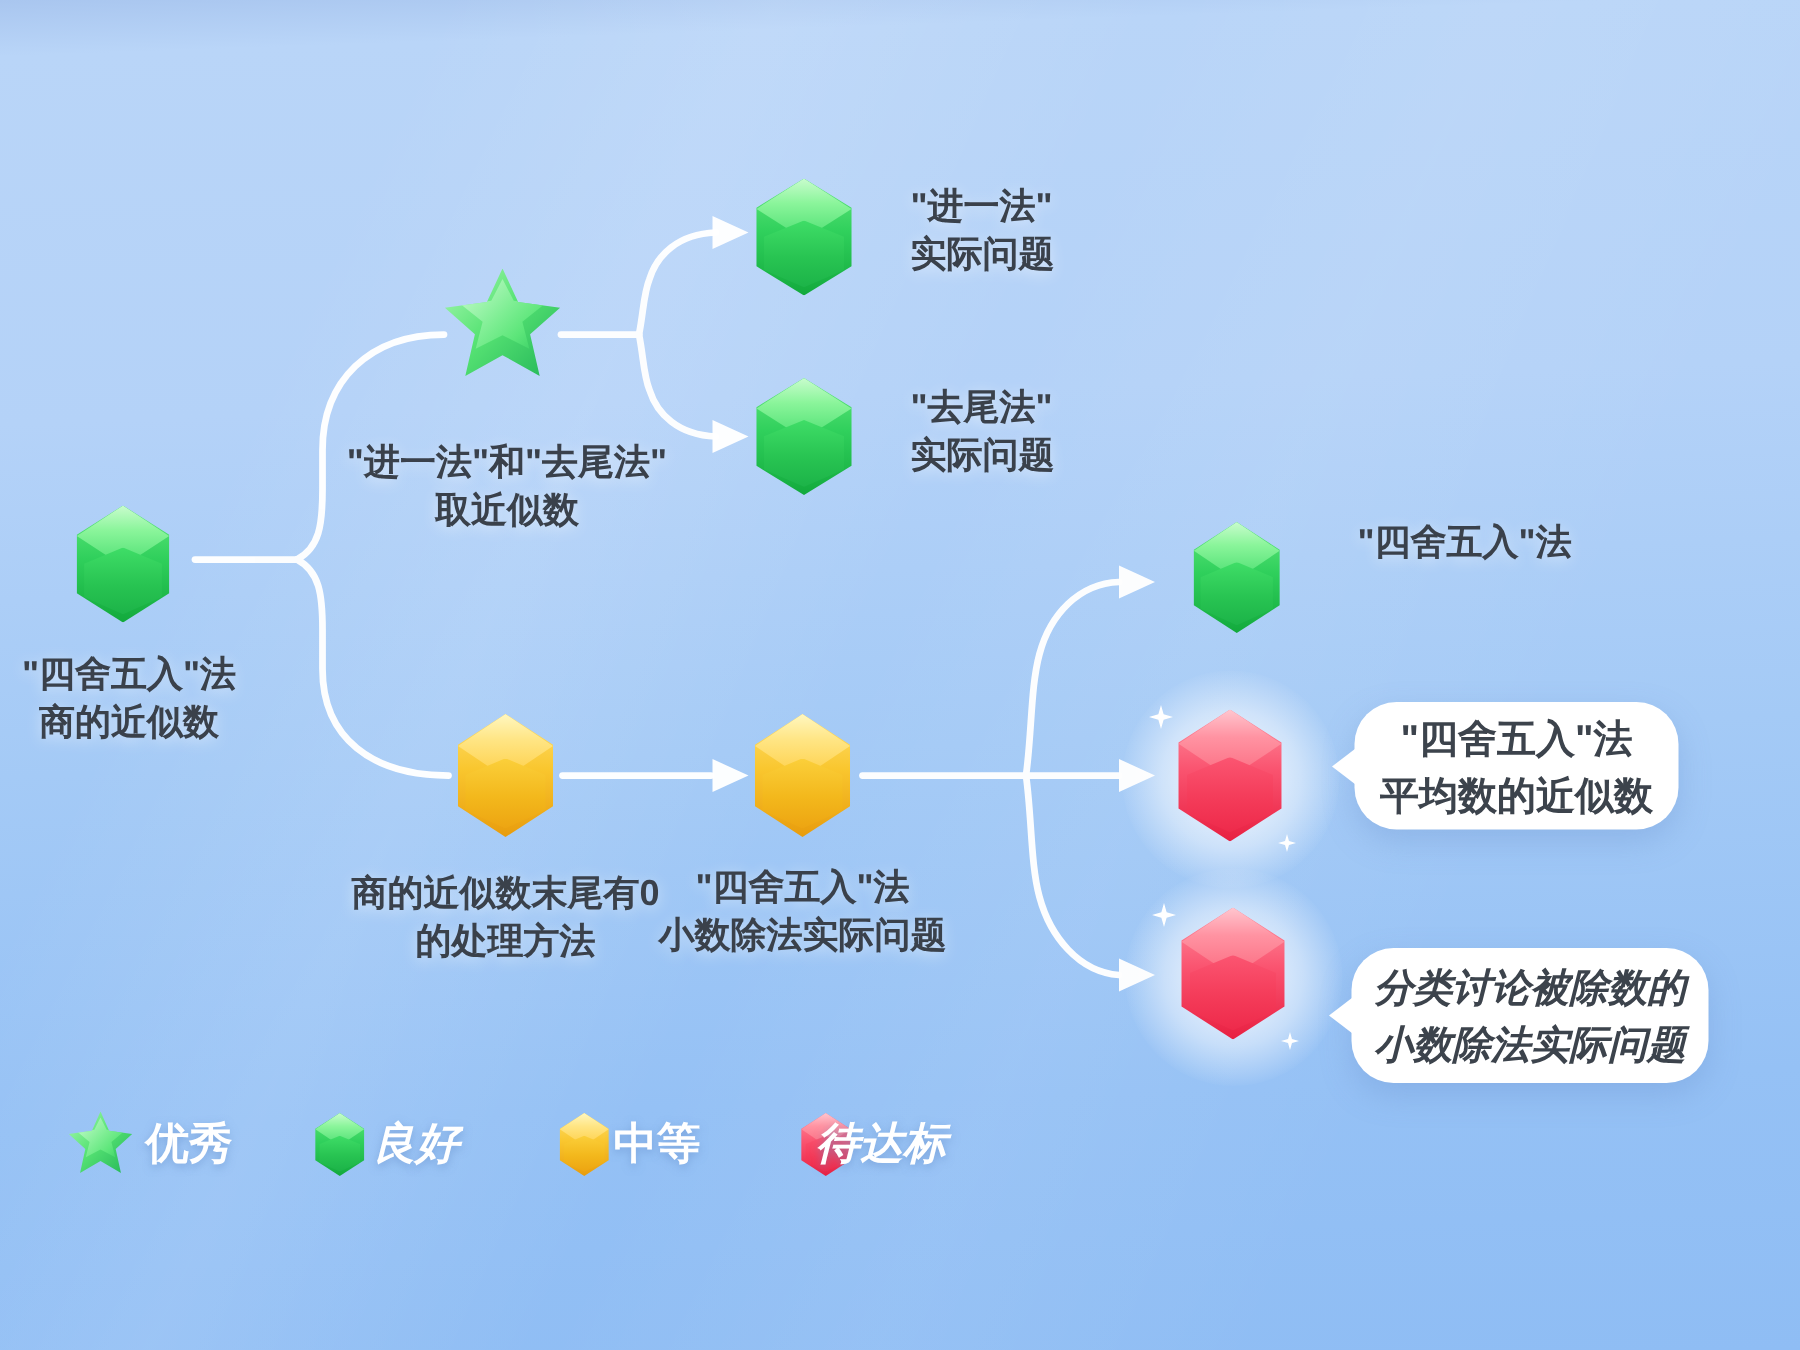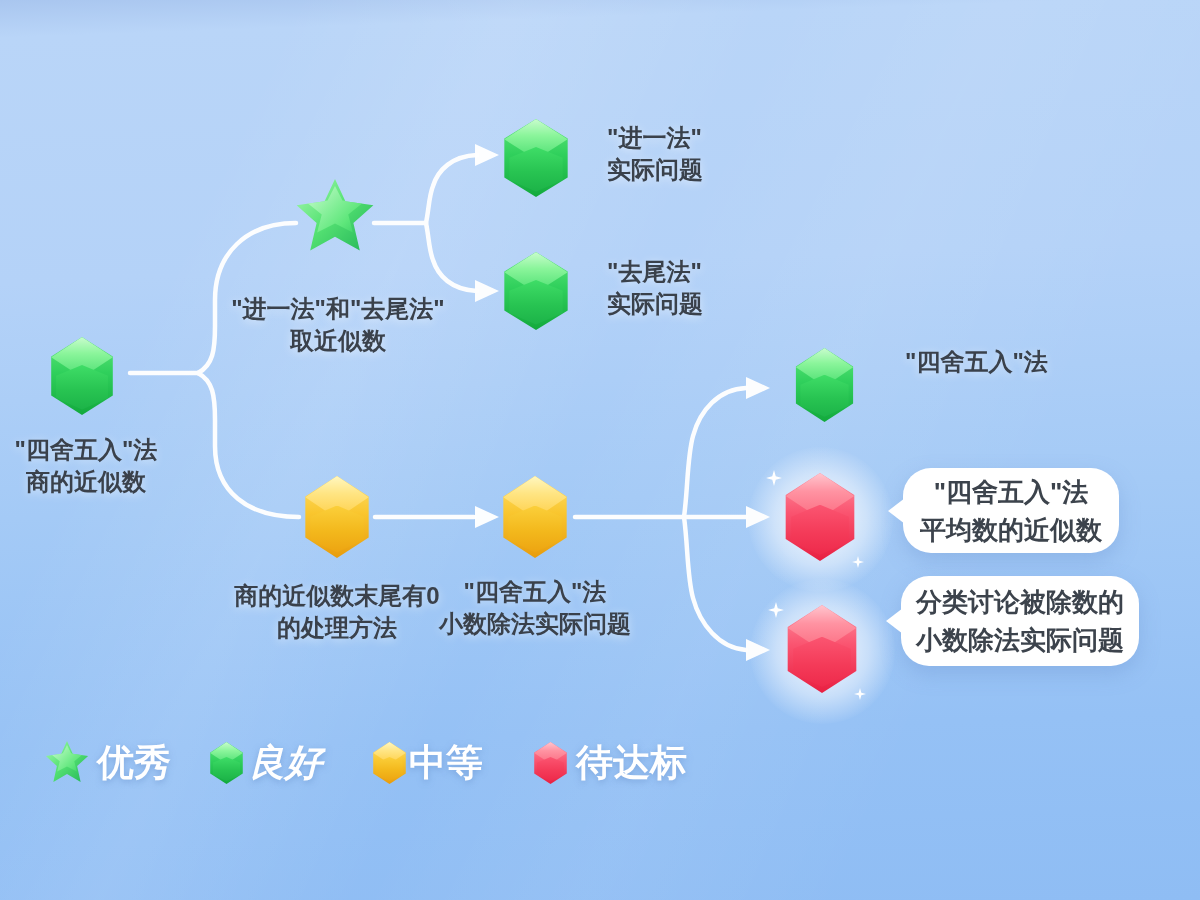--- a/index.html
+++ b/index.html
@@ -50,21 +50,21 @@
   
   .bubble{position:absolute;background:#ffffff;border-radius:28px;
     box-shadow:0 8px 20px rgba(110,145,205,.35);
     display:flex;flex-direction:column;justify-content:center;
     font-size:26px;font-weight:700;color:#3c434c;text-align:center;line-height:38px;}
   .bubble::before{content:"";position:absolute;left:-15px;top:calc(50% - 13px);
     border-top:13px solid transparent;border-bottom:13px solid transparent;border-right:17px solid #ffffff;}
   .bubble span{display:block;white-space:nowrap;}
 
   
-  .legend-label{position:absolute;top:747px;font-size:37px;font-weight:800;color:#ffffff;
+  .legend-label{position:absolute;top:747px;font-size:29px;font-weight:800;color:#ffffff;
     line-height:32px;text-shadow:0 2px 6px rgba(100,140,200,.55);white-space:nowrap;}
 </style>
 </head>
 <body>
 
 <div id="canvas">
   <div class="sheen"></div>
 
   <svg class="connectors" width="1200" height="900" viewBox="0 0 1200 900">
     <g stroke="#ffffff" stroke-width="4.5" fill="none" stroke-linecap="round" opacity="0.97">
@@ -136,31 +136,31 @@
   <div class="gem red" style="left:781px;top:473px;width:78px;height:88px;"></div>
   <div class="bubble" style="left:903px;top:468px;width:216px;height:85px;">
     <span>"四舍五入"法</span>
     <span>平均数的近似数</span>
   </div>
 
   <div class="glow" style="left:750px;top:579px;width:145px;height:145px;"></div>
   <div class="sparkle" style="left:768px;top:602px;width:16px;height:16px;"></div>
   <div class="sparkle" style="left:854px;top:688px;width:12px;height:12px;"></div>
   <div class="gem red" style="left:783px;top:605px;width:78px;height:88px;"></div>
-  <div class="bubble" style="left:901px;top:576px;width:238px;height:90px;">
+  <div class="bubble" style="left:901px;top:632px;width:238px;height:90px;font-style:italic;">
     <span>分类讨论被除数的</span>
     <span>小数除法实际问题</span>
   </div>
 
   <div>
     <div class="star-shape" style="left:45px;top:741px;width:44px;height:44px;"></div>
     <div class="legend-label" style="left:97px;">优秀</div>
 
     <div class="gem green" style="left:208px;top:742px;width:37px;height:42px;"></div>
     <div class="legend-label" style="left:248px;font-style:italic;">良好</div>
 
     <div class="gem yellow" style="left:371px;top:742px;width:37px;height:42px;"></div>
     <div class="legend-label" style="left:409px;">中等</div>
 
     <div class="gem red" style="left:532px;top:742px;width:37px;height:42px;"></div>
-    <div class="legend-label" style="left:576px;">待达标</div>
+    <div class="legend-label" style="left:544px;font-style:italic;">待达标</div>
   </div>
 </div>
 
 </body></html>

